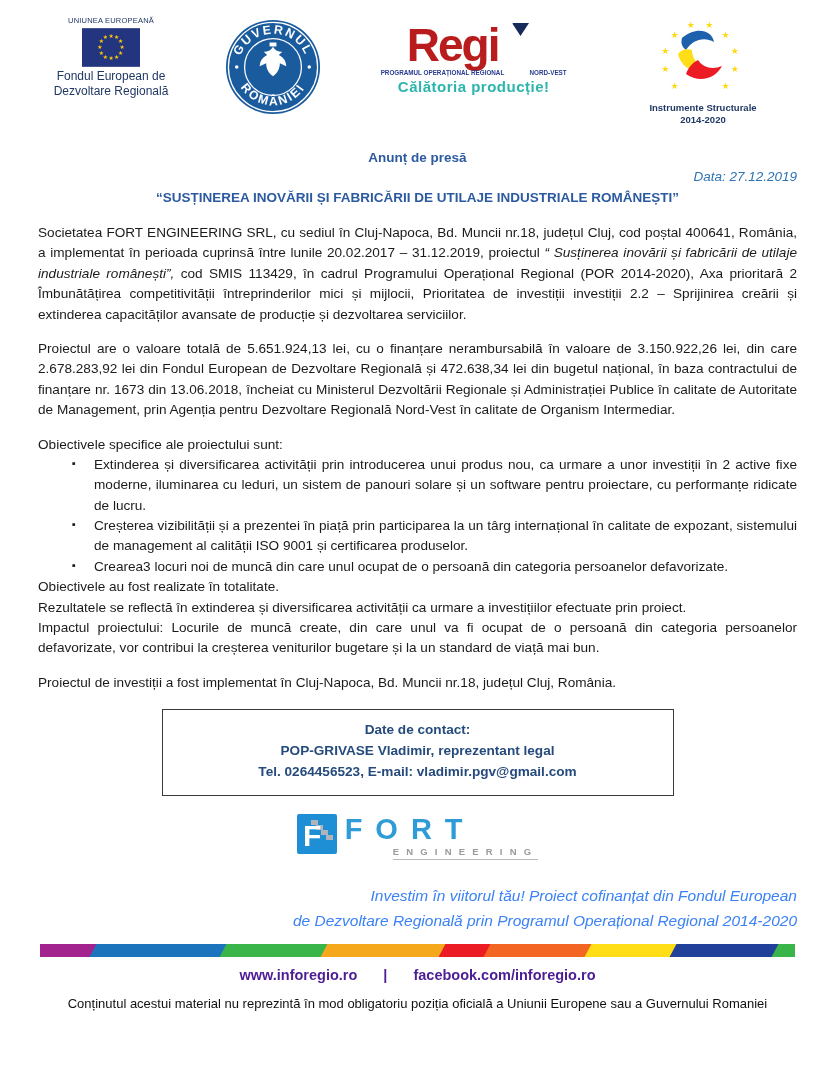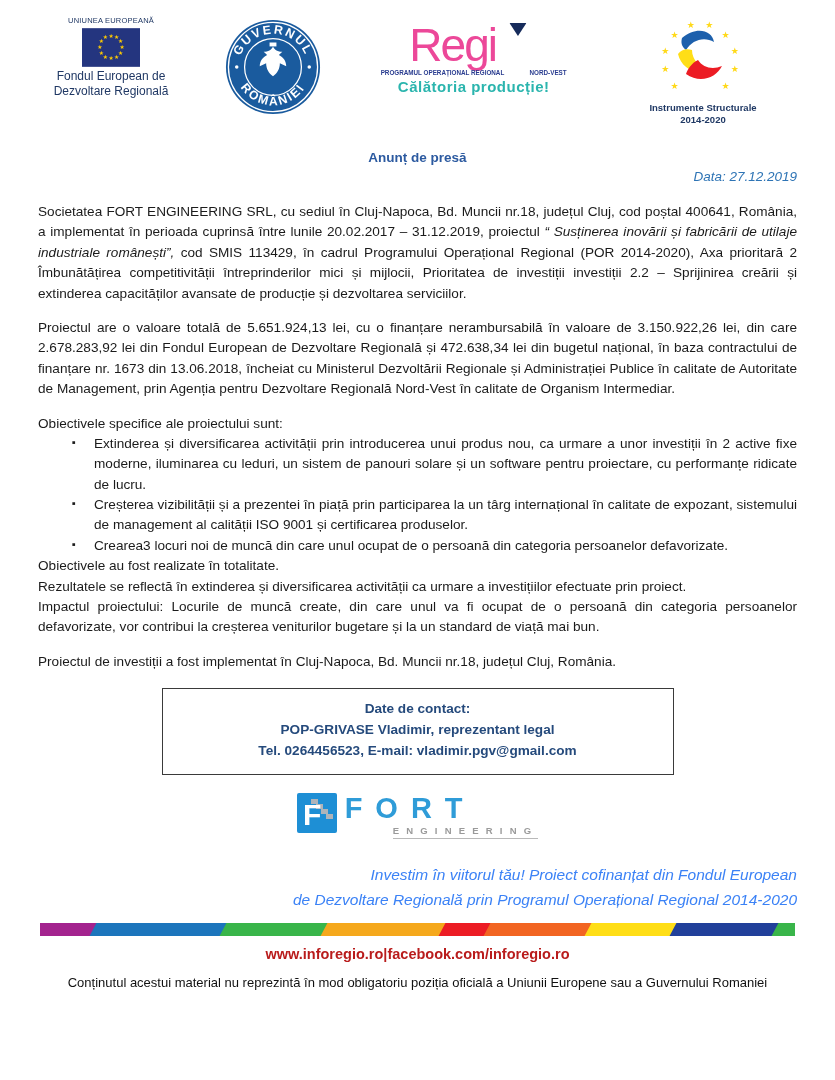--- a/index.html
+++ b/index.html
@@ -8,21 +8,21 @@
 
   
   .logo-row{display:flex;justify-content:space-between;align-items:flex-start;padding:4px 14px 0 14px;height:118px;}
   .eu-block{width:118px;text-align:center;color:#203864;}
   .eu-top{font-size:7.5px;font-weight:normal;letter-spacing:.2px;}
   .eu-flag{margin:3px auto 2px;display:block;}
   .eu-bottom{font-size:12px;line-height:1.25;color:#203864;}
   .gov-block{width:100px;margin-top:2px;}
   .regio-block{width:190px;text-align:center;margin-top:6px;}
   .regio-word{display:flex;align-items:center;justify-content:center;}
-  .regio-text{font-size:46px;font-weight:normal;color:#ec4899;letter-spacing:-2px;line-height:1;text-align:center;}
+  .regio-text{font-size:46px;font-weight:bold;color:#b91c1c;letter-spacing:-2px;line-height:1;text-align:center;}
   .regio-o{position:relative;width:40px;height:40px;margin-left:2px;border-radius:50%;
      background:conic-gradient(from -50deg,#1B75BC 0 13%,#93278F 13 27%,#ED1C24 27 42%,#F7941D 42 56%,#FFD400 56 70%,#8CC63F 70 85%,#00A79D 85 100%);}
   .regio-o::before{content:"";position:absolute;inset:11px;background:#fff;border-radius:50%;}
   .regio-notch{position:absolute;top:-2px;left:50%;transform:translateX(-50%);width:17px;height:13px;background:#162B5B;clip-path:polygon(0 0,100% 0,50% 100%);}
   .regio-sub{display:flex;justify-content:space-between;font-size:6.3px;font-weight:bold;color:#283B8F;margin-top:1px;padding:0 2px;}
   .regio-tag{font-size:15px;color:#2BB5AE;font-weight:bold;margin-top:2px;letter-spacing:.5px;}
   .instr-block{width:160px;text-align:center;color:#1F3864;}
   .instr-text{font-size:9.5px;font-weight:bold;line-height:1.3;margin-top:-4px;}
 
   
@@ -48,22 +48,22 @@
   .fort{display:flex;justify-content:center;align-items:flex-start;margin-top:18px;}
   .fort-txt{margin-left:8px;display:flex;flex-direction:column;}
   .fort-word{font-size:29px;font-weight:bold;color:#2F9CD8;letter-spacing:13px;line-height:1;margin-top:1px;}
   .fort-sub{font-size:9.5px;color:#9A9A9A;letter-spacing:7.2px;font-weight:bold;margin-top:2px;
      border-bottom:1px solid #b9b9b9;padding-bottom:2px;width:fit-content;margin-left:48px;}
 
   
   .slogan{margin-top:24px;text-align:right;color:#3b82f6;font-size:15.5px;line-height:1.6;font-style:italic;}
   .rainbow{display:flex;overflow:hidden;height:13px;margin:10px 2px 0;}
   .rainbow .seg{transform:skewX(-28deg);}
-  .links{display:flex;justify-content:center;align-items:center;margin-top:10px;
-     font-weight:bold;color:#b91c1c;font-size:14.5px;}
+  .links{display:flex;justify-content:center;align-items:center;gap:26px;margin-top:10px;
+     font-weight:bold;color:#4c1d95;font-size:14.5px;}
   .disclaimer{margin-top:13px;text-align:center;font-size:13px;color:#111;}
 </style>
 </head>
 <body>
 
 <div class="page">
 
   <div class="logo-row">
 
     <div class="eu-block">
@@ -144,20 +144,21 @@
       <div class="instr-text">
         <div>Instrumente Structurale</div>
         <div>2014-2020</div>
       </div>
     </div>
   </div>
 
   <div class="title-wrap">
     <div class="doc-heading">Anunț de presă</div>
     <div class="doc-date">Data: 27.12.2019</div>
+    <div class="doc-title">“SUSȚINEREA INOVĂRII ȘI FABRICĂRII DE UTILAJE INDUSTRIALE ROMÂNEȘTI”</div>
   </div>
 
   <div class="bodytext">
     <p><span>Societatea FORT ENGINEERING SRL, cu sediul în Cluj-Napoca, Bd. Muncii nr.18, județul Cluj, cod poștal 400641, România, a implementat în perioada cuprinsă între lunile 20.02.2017 – 31.12.2019, proiectul </span><span class="ital">“ Susținerea inovării și fabricării de utilaje industriale românești”,</span><span> cod SMIS 113429, în cadrul Programului Operațional Regional (POR 2014-2020), Axa prioritară 2 Îmbunătățirea competitivității întreprinderilor mici și mijlocii, Prioritatea de investiții investiții 2.2 – Sprijinirea creării și extinderea capacităților avansate de producție și dezvoltarea serviciilor.</span></p>
 
     <p class="gap">Proiectul are o valoare totală de 5.651.924,13 lei, cu o finanțare nerambursabilă în valoare de 3.150.922,26 lei, din care 2.678.283,92 lei din Fondul European de Dezvoltare Regională și 472.638,34 lei din bugetul național, în baza contractului de finanțare nr. 1673 din 13.06.2018, încheiat cu Ministerul Dezvoltării Regionale și Administrației Publice în calitate de Autoritate de Management, prin Agenția pentru Dezvoltare Regională Nord-Vest în calitate de Organism Intermediar.</p>
 
     <p class="gap">Obiectivele specifice ale proiectului sunt:</p>
     <ul class="obj">
       <li>Extinderea și diversificarea activității prin introducerea unui produs nou, ca urmare a unor investiții în 2 active fixe moderne, iluminarea cu leduri, un sistem de panouri solare și un software pentru proiectare, cu performanțe ridicate de lucru.</li>

